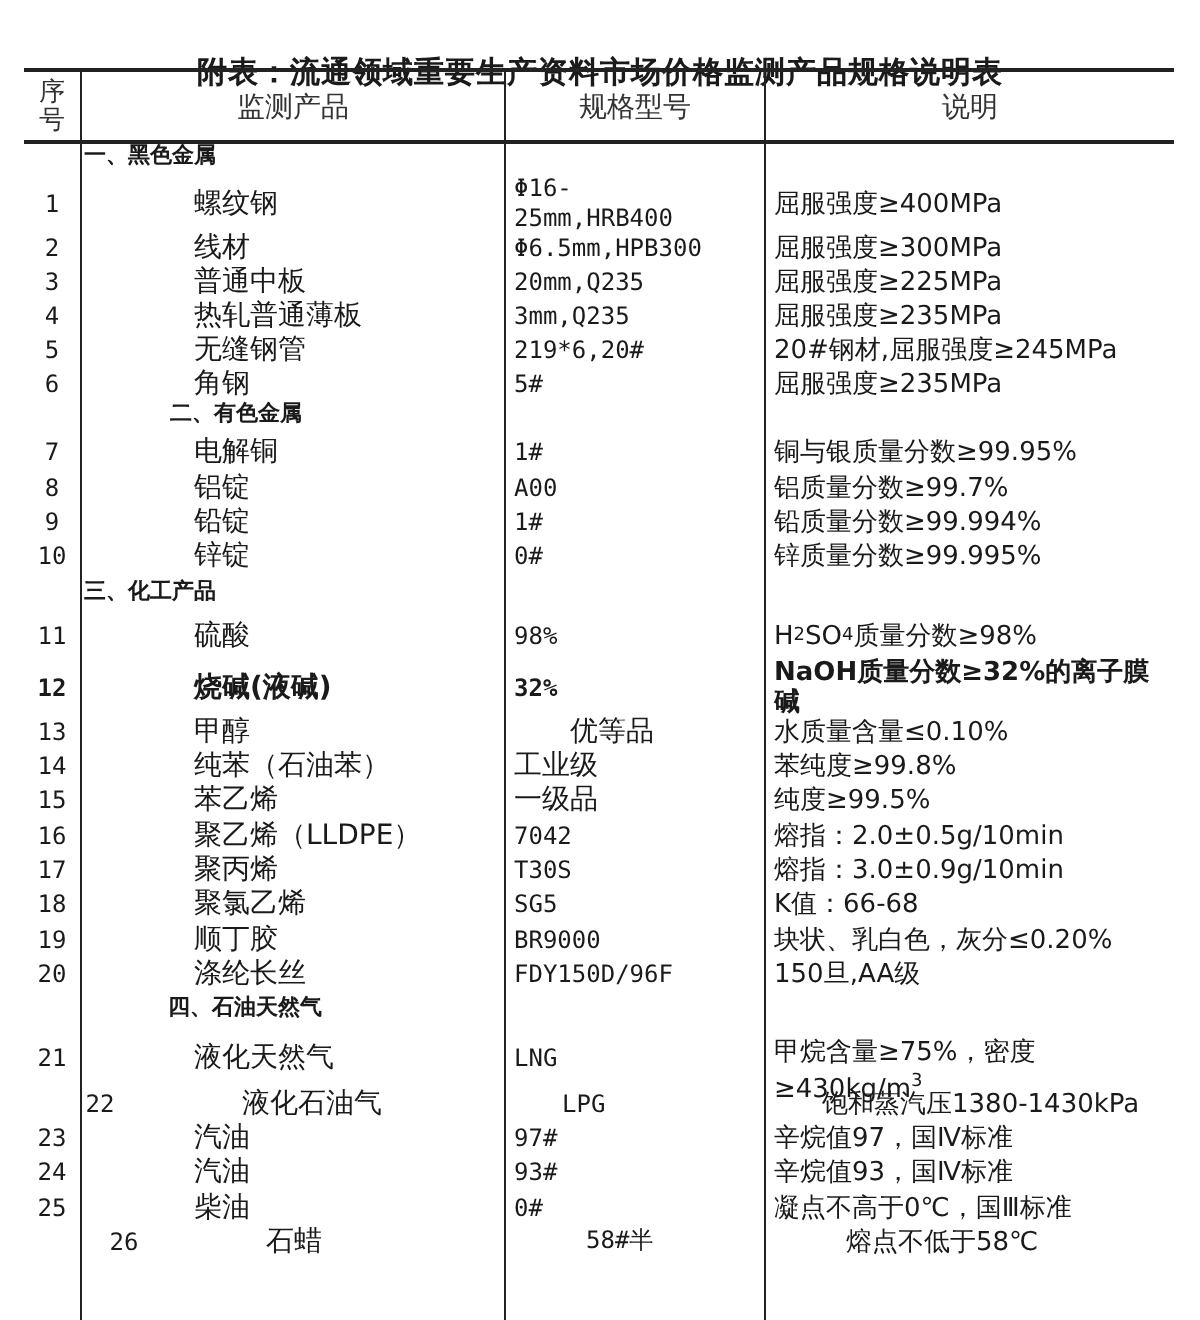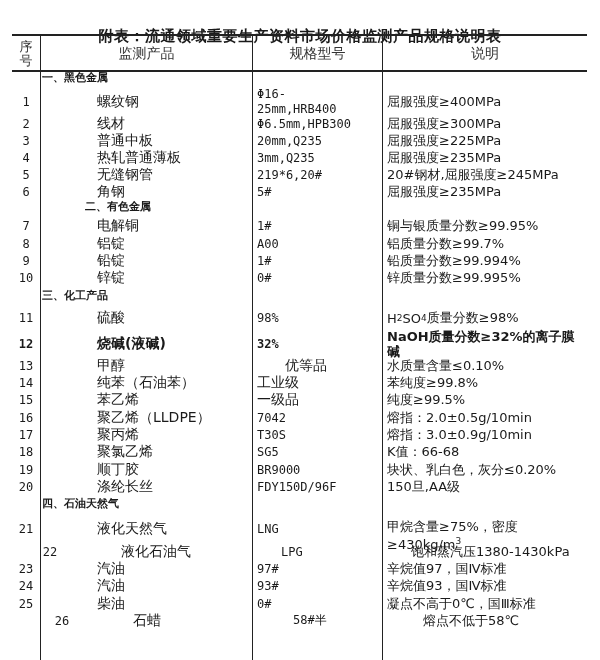--- a/index.html
+++ b/index.html
@@ -182,21 +182,21 @@
   <div class="cell c-spec">BR9000</div>
   <div class="cell c-desc">块状、乳白色，灰分≤0.20%</div>
 </div>
 <div class="row" style="top:478px;height:18px;">
   <div class="cell c-no">20</div>
   <div class="cell c-prod">涤纶长丝</div>
   <div class="cell c-spec">FDY150D/96F</div>
   <div class="cell c-desc">150旦,AA级</div>
 </div>
 
-<div class="section" style="top:496px;">四、石油天然气</div>
+<div class="section" style="top:496px;padding-left:42px;">四、石油天然气</div>
 
 <div class="row" style="top:514px;height:30px;">
   <div class="cell c-no">21</div>
   <div class="cell c-prod">液化天然气</div>
   <div class="cell c-spec">LNG</div>
   <div class="cell c-desc" style="flex-direction:column;align-items:flex-start;justify-content:center;line-height:15px;margin-top:13px;">
     <span>甲烷含量≥75%，密度</span>
     <span><span>≥430kg/m</span><sup>3</sup></span>
   </div>
 </div>

